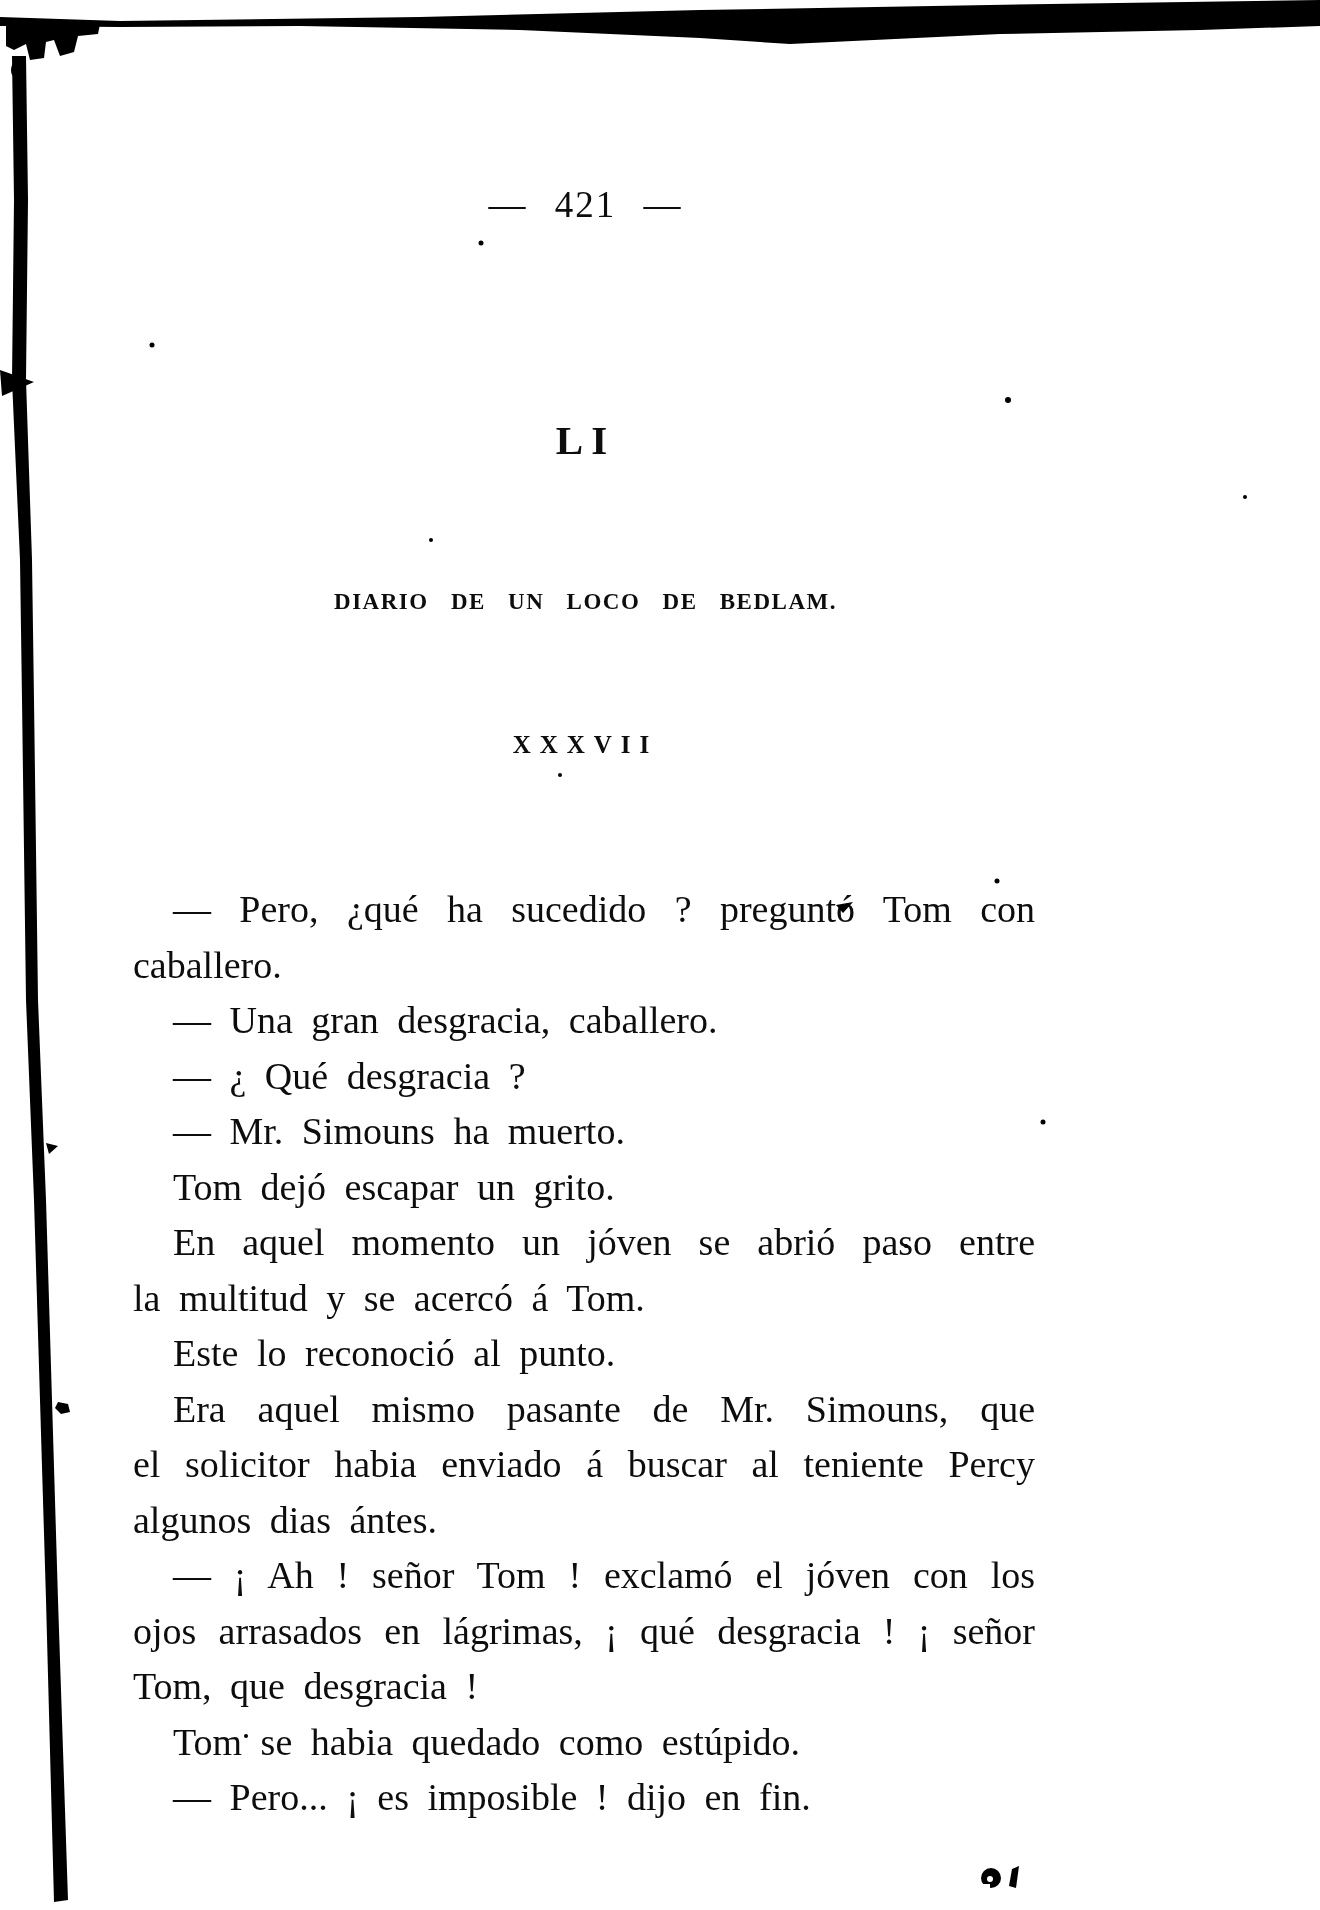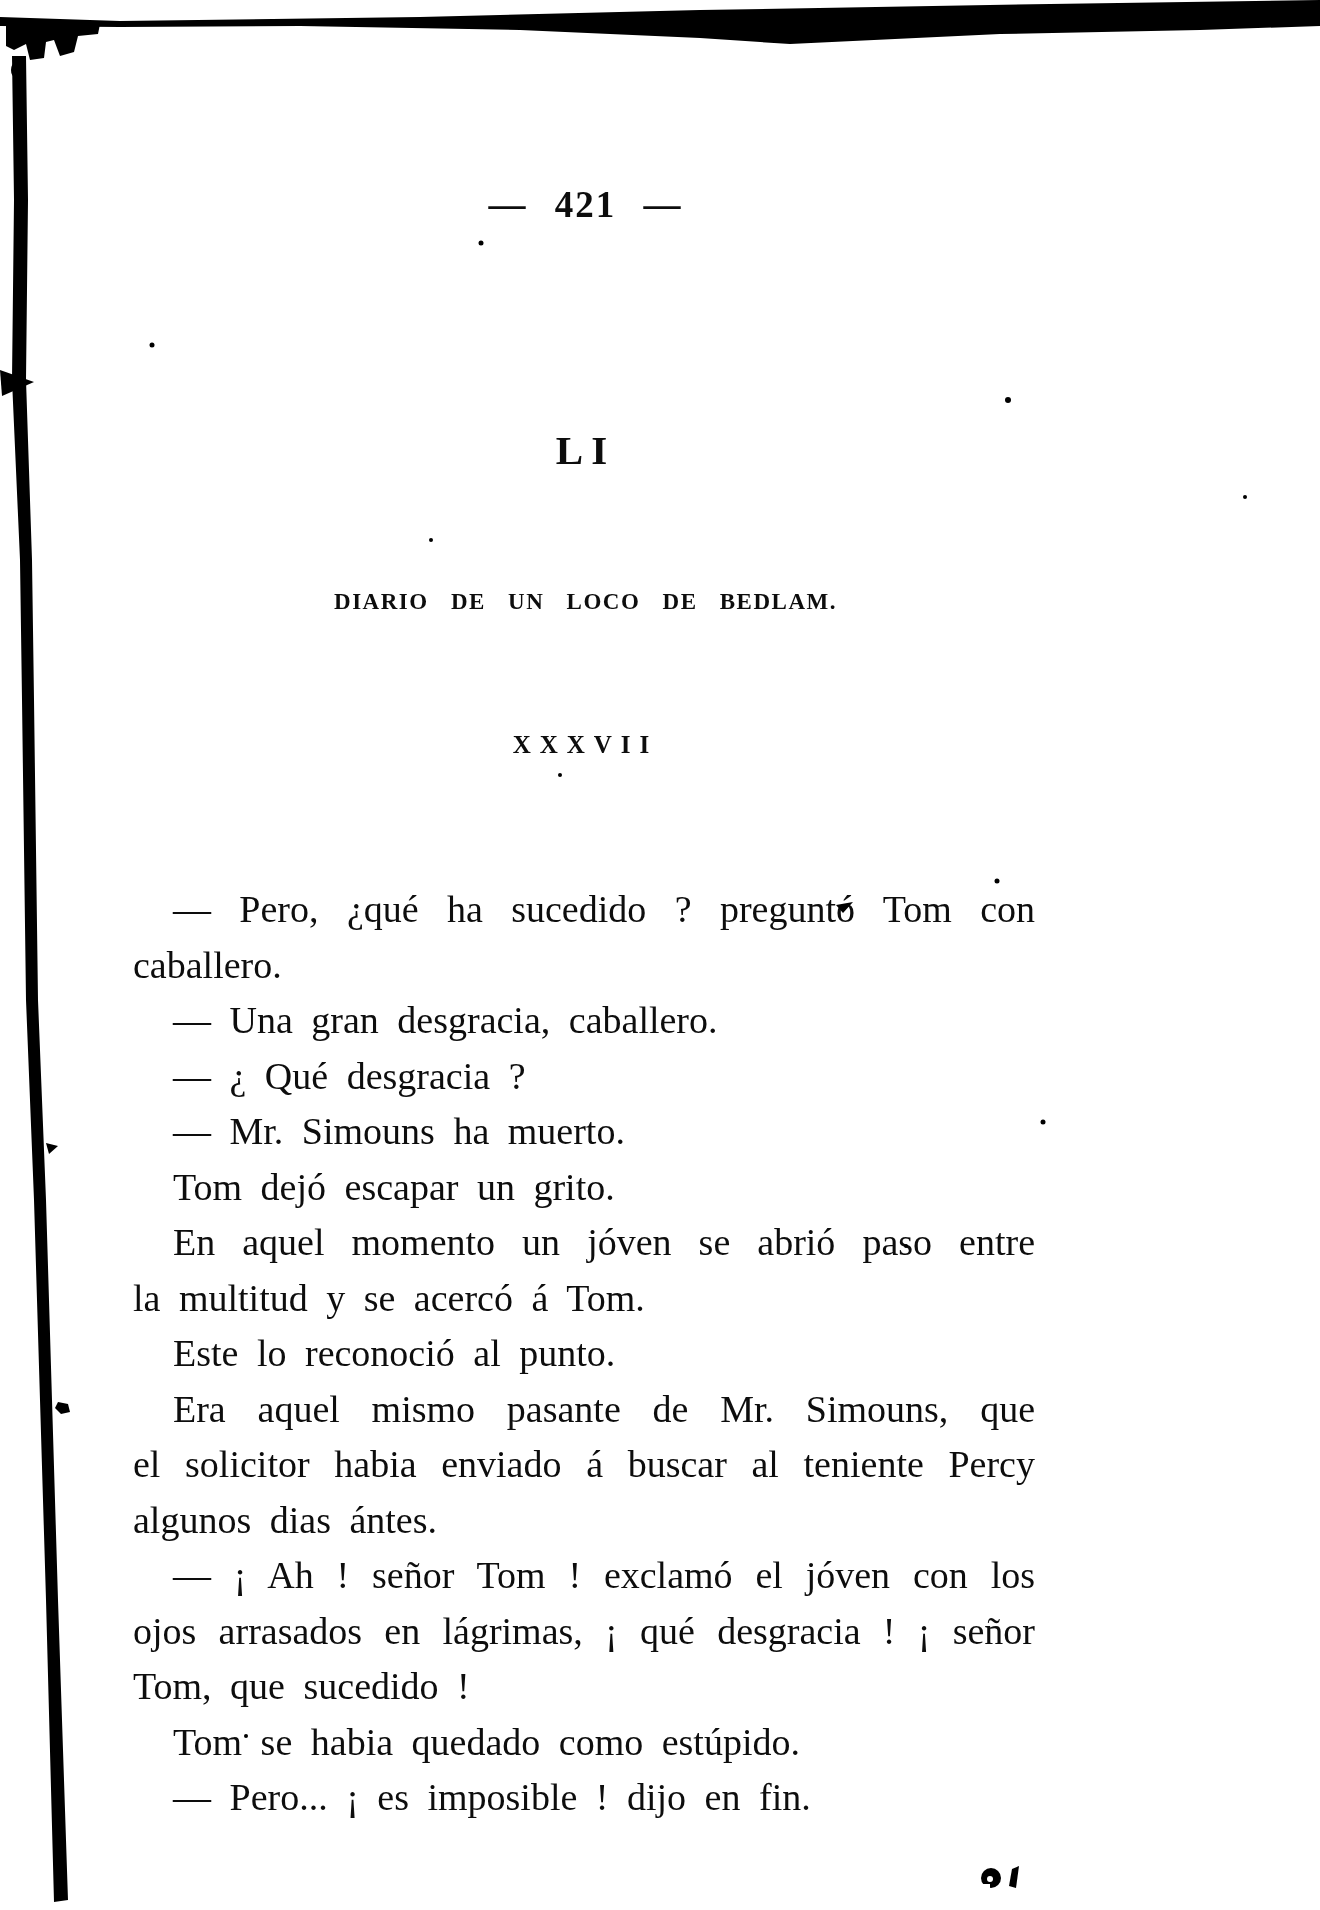--- a/index.html
+++ b/index.html
@@ -17,26 +17,26 @@
     position: absolute;
     left: 133px;
     width: 905px;
     text-align: center;
     color: #0d0d0d;
     white-space: nowrap;
   }
   #page-number {
     top: 183px;
     font-size: 37px;
-    font-weight: bold;
+    font-weight: normal;
     letter-spacing: 2px;
     word-spacing: 16px;
   }
   #chapter-heading {
-    top: 426px;
+    top: 416px;
     font-size: 41px;
     font-weight: bold;
     letter-spacing: 8px;
   }
   #section-subtitle {
     top: 589px;
     font-size: 23px;
     font-weight: bold;
     letter-spacing: 1.5px;
     word-spacing: 15px;
@@ -96,21 +96,21 @@
     <div class="text-line indent">— Mr. Simouns ha muerto.</div>
     <div class="text-line indent">Tom dejó escapar un grito.</div>
     <div class="text-line full indent">En aquel momento un jóven se abrió paso entre</div>
     <div class="text-line">la multitud y se acercó á Tom.</div>
     <div class="text-line indent">Este lo reconoció al punto.</div>
     <div class="text-line full indent">Era aquel mismo pasante de Mr. Simouns, que</div>
     <div class="text-line full">el solicitor habia enviado á buscar al teniente Percy</div>
     <div class="text-line">algunos dias ántes.</div>
     <div class="text-line full indent">— ¡ Ah ! señor Tom ! exclamó el jóven con los</div>
     <div class="text-line full">ojos arrasados en lágrimas, ¡ qué desgracia ! ¡ señor</div>
-    <div class="text-line">Tom, que sucedido !</div>
+    <div class="text-line">Tom, que desgracia !</div>
     <div class="text-line indent">Tom se habia quedado como estúpido.</div>
     <div class="text-line indent">— Pero... ¡ es imposible ! dijo en fin.</div>
   </div>
 
   <svg id="artifacts" viewBox="0 0 1320 1910" xmlns="http://www.w3.org/2000/svg">
 
     <polygon fill="#000" points="0,17 120,21 420,17 700,10 1050,4 1320,0 1320,26 1200,30 1000,34 790,44 700,38 520,30 300,26 120,27 0,26"></polygon>
 
     <polygon fill="#000" points="6,22 100,24 98,34 78,36 74,52 60,56 54,40 46,42 44,58 30,60 26,44 14,50 6,46"></polygon>
     <ellipse fill="#000" cx="15" cy="70" rx="4" ry="7"></ellipse>

